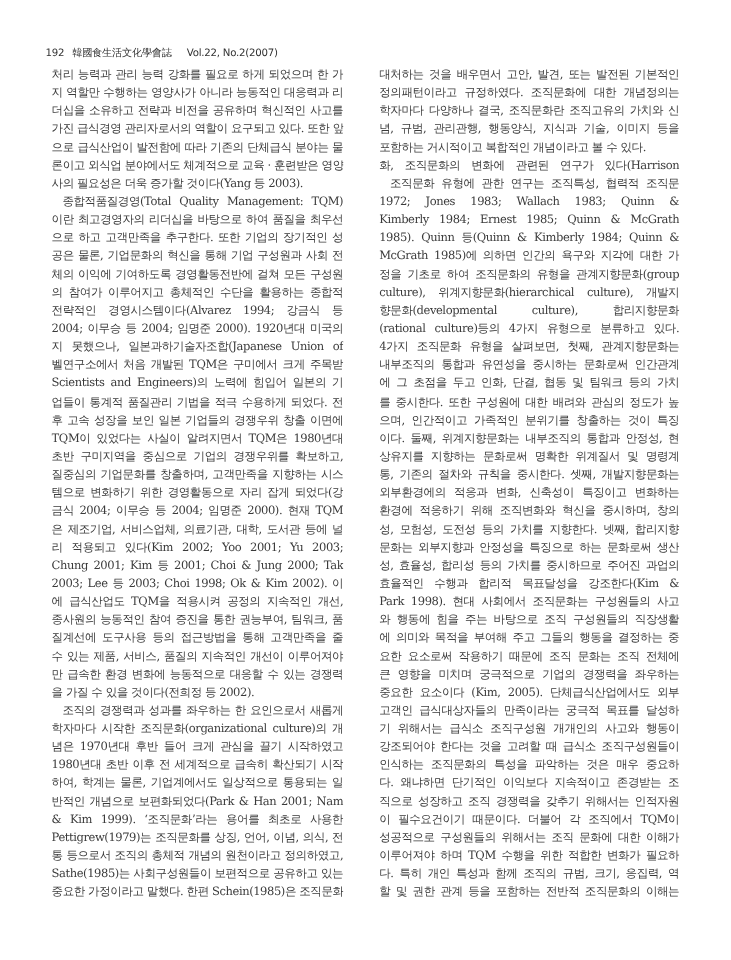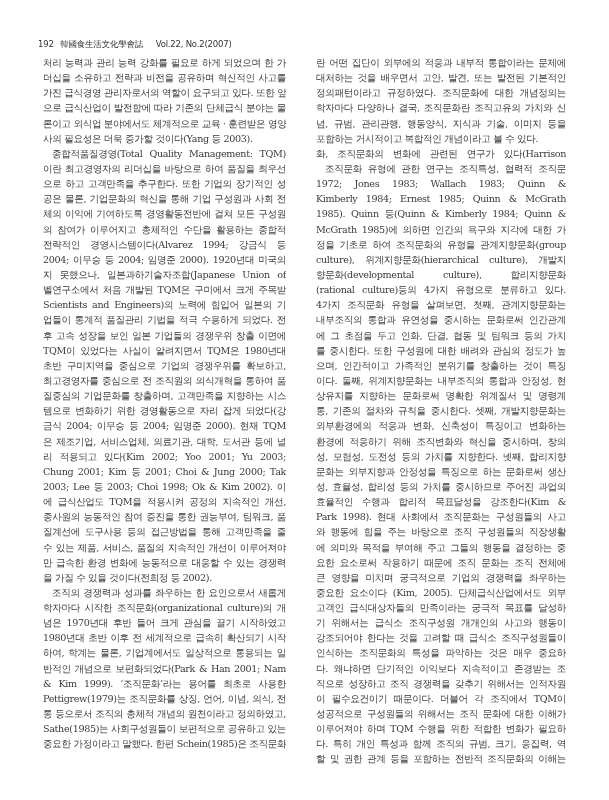--- a/index.html
+++ b/index.html
@@ -22,41 +22,41 @@
 <body>
 
 <div class="running-head">
   <span class="page-no">192</span>
   <span class="journal">韓國食生活文化學會誌</span>
   <span class="volume">Vol.22, No.2(2007)</span>
 </div>
 
 <div class="column col-left" id="col-left">
     <span class="line">처리 능력과 관리 능력 강화를 필요로 하게 되었으며 한 가</span>
+    <span class="line">지 역할만 수행하는 영양사가 아니라 능동적인 대응력과 리</span>
     <span class="line">더십을 소유하고 전략과 비전을 공유하며 혁신적인 사고를</span>
     <span class="line">가진 급식경영 관리자로서의 역할이 요구되고 있다. 또한 앞</span>
     <span class="line">으로 급식산업이 발전함에 따라 기존의 단체급식 분야는 물</span>
     <span class="line">론이고 외식업 분야에서도 체계적으로 교육 · 훈련받은 영양</span>
     <span class="line last">사의 필요성은 더욱 증가할 것이다(Yang 등 2003).</span>
     <span class="line indent">종합적품질경영(Total Quality Management: TQM)</span>
     <span class="line">이란 최고경영자의 리더십을 바탕으로 하여 품질을 최우선</span>
     <span class="line">으로 하고 고객만족을 추구한다. 또한 기업의 장기적인 성</span>
     <span class="line">공은 물론, 기업문화의 혁신을 통해 기업 구성원과 사회 전</span>
     <span class="line">체의 이익에 기여하도록 경영활동전반에 걸쳐 모든 구성원</span>
     <span class="line">의 참여가 이루어지고 총체적인 수단을 활용하는 종합적</span>
     <span class="line">전략적인 경영시스템이다(Alvarez 1994; 강금식 등</span>
     <span class="line">2004; 이무승 등 2004; 임명준 2000). 1920년대 미국의</span>
     <span class="line">지 못했으나, 일본과하기술자조합(Japanese Union of</span>
     <span class="line">벨연구소에서 처음 개발된 TQM은 구미에서 크게 주목받</span>
     <span class="line">Scientists and Engineers)의 노력에 힘입어 일본의 기</span>
     <span class="line">업들이 통계적 품질관리 기법을 적극 수용하게 되었다. 전</span>
     <span class="line">후 고속 성장을 보인 일본 기업들의 경쟁우위 창출 이면에</span>
     <span class="line">TQM이 있었다는 사실이 알려지면서 TQM은 1980년대</span>
     <span class="line">초반 구미지역을 중심으로 기업의 경쟁우위를 확보하고,</span>
-    <span class="line">최고경영자를 중심으로 전 조직원의 의식개혁을 통하여 품</span>
     <span class="line">질중심의 기업문화를 창출하며, 고객만족을 지향하는 시스</span>
     <span class="line">템으로 변화하기 위한 경영활동으로 자리 잡게 되었다(강</span>
     <span class="line">금식 2004; 이무승 등 2004; 임명준 2000). 현재 TQM</span>
     <span class="line">은 제조기업, 서비스업체, 의료기관, 대학, 도서관 등에 널</span>
     <span class="line">리 적용되고 있다(Kim 2002; Yoo 2001; Yu 2003;</span>
     <span class="line">Chung 2001; Kim 등 2001; Choi &amp; Jung 2000; Tak</span>
     <span class="line">2003; Lee 등 2003; Choi 1998; Ok &amp; Kim 2002). 이</span>
     <span class="line">에 급식산업도 TQM을 적용시켜 공정의 지속적인 개선,</span>
     <span class="line">종사원의 능동적인 참여 증진을 통한 권능부여, 팀워크, 품</span>
     <span class="line">질계선에 도구사용 등의 접근방법을 통해 고객만족을 줄</span>
@@ -69,21 +69,20 @@
     <span class="line">1980년대 초반 이후 전 세계적으로 급속히 확산되기 시작</span>
     <span class="line">하여, 학계는 물론, 기업계에서도 일상적으로 통용되는 일</span>
     <span class="line">반적인 개념으로 보편화되었다(Park &amp; Han 2001; Nam</span>
     <span class="line">&amp; Kim 1999). ‘조직문화’라는 용어를 최초로 사용한</span>
     <span class="line">Pettigrew(1979)는 조직문화를 상징, 언어, 이념, 의식, 전</span>
     <span class="line">통 등으로서 조직의 총체적 개념의 원천이라고 정의하였고,</span>
     <span class="line">Sathe(1985)는 사회구성원들이 보편적으로 공유하고 있는</span>
     <span class="line">중요한 가정이라고 말했다. 한편 Schein(1985)은 조직문화</span>
   </div>
 <div class="column col-right" id="col-right">
-    <span class="line">란 어떤 집단이 외부에의 적응과 내부적 통합이라는 문제에</span>
     <span class="line">대처하는 것을 배우면서 고안, 발견, 또는 발전된 기본적인</span>
     <span class="line">정의패턴이라고 규정하였다. 조직문화에 대한 개념정의는</span>
     <span class="line">학자마다 다양하나 결국, 조직문화란 조직고유의 가치와 신</span>
     <span class="line">념, 규범, 관리관행, 행동양식, 지식과 기술, 이미지 등을</span>
     <span class="line last">포함하는 거시적이고 복합적인 개념이라고 볼 수 있다.</span>
     <span class="line">화, 조직문화의 변화에 관련된 연구가 있다(Harrison</span>
     <span class="line indent">조직문화 유형에 관한 연구는 조직특성, 협력적 조직문</span>
     <span class="line">1972; Jones 1983; Wallach 1983; Quinn &amp;</span>
     <span class="line">Kimberly 1984; Ernest 1985; Quinn &amp; McGrath</span>
     <span class="line">1985). Quinn 등(Quinn &amp; Kimberly 1984; Quinn &amp;</span>

